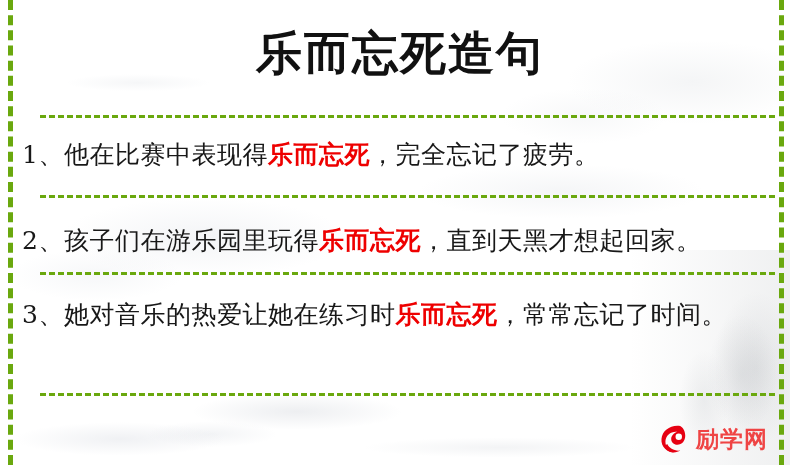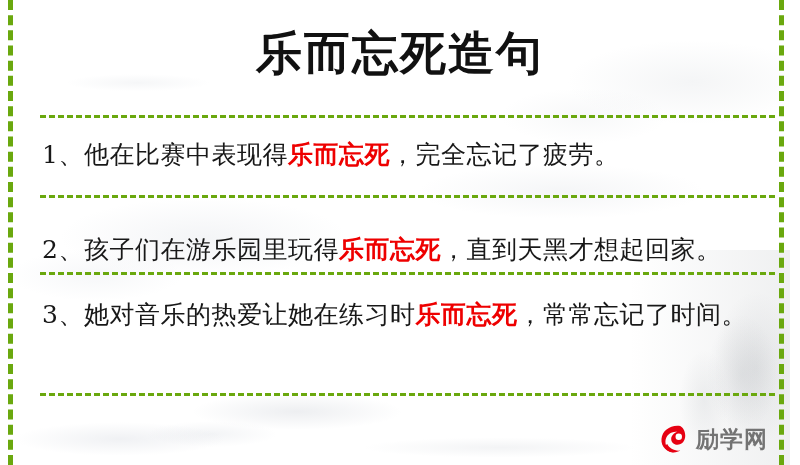--- a/index.html
+++ b/index.html
@@ -127,24 +127,23 @@
   }
   .sentence {
     position: absolute;
     left: 22px;
     width: 748px;
     font-size: 25px;
     line-height: 42px;
     color: #181818;
     font-family: "DejaVu Serif", "Liberation Serif", serif;
     letter-spacing: 0.5px;
-    margin-left: 20px;
   }
   .s1 { top: 134px; }
-  .s2 { top: 229px; }
+  .s2 { top: 220px; }
   .s3 { top: 294px; }
 
   .idiom {
     color: #ee0000;
     font-weight: bold;
   }
 
   
   .logo {
     position: absolute;
@@ -156,21 +155,21 @@
     gap: 5px;
   }
   .logo-mark {
     width: 36px;
     height: 36px;
     flex: none;
   }
   .logo-text {
     font-size: 23px;
     font-weight: bold;
-    color: #737373;
+    color: #ef4444;
     letter-spacing: 1px;
     font-family: "DejaVu Sans", "Liberation Sans", sans-serif;
     line-height: 1;
   }
 </style>
 </head>
 <body>
 
 <div class="page">
 

